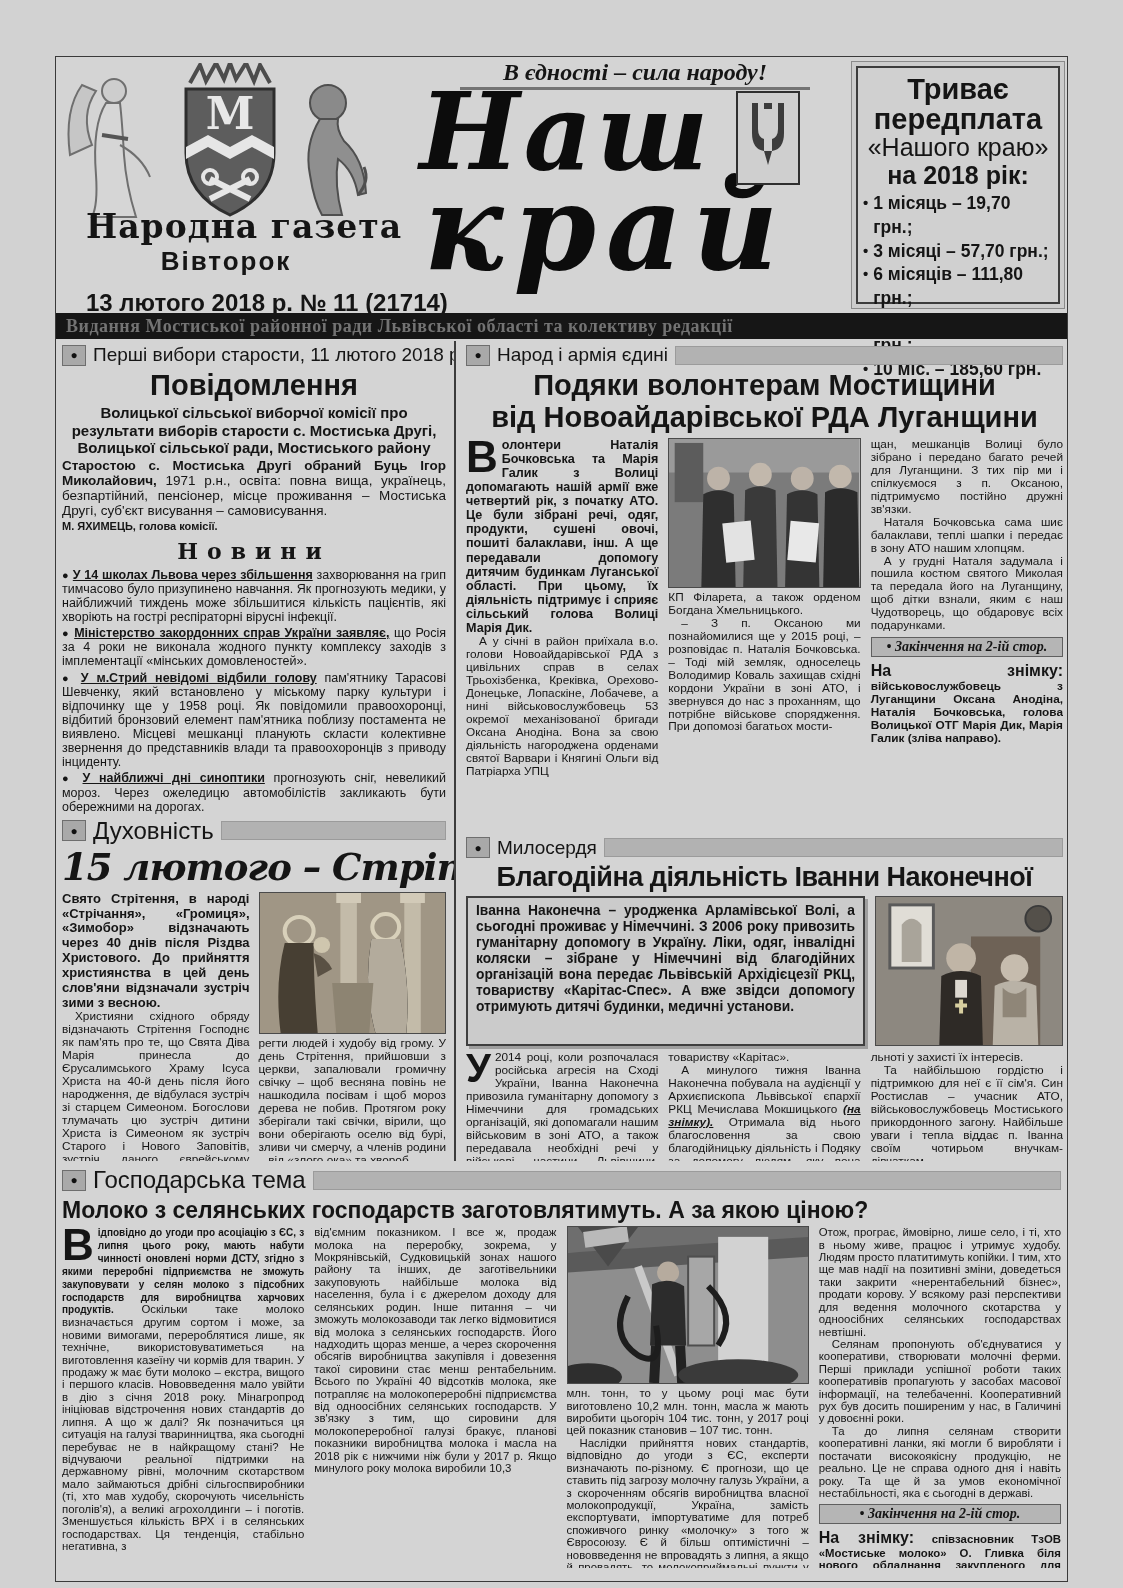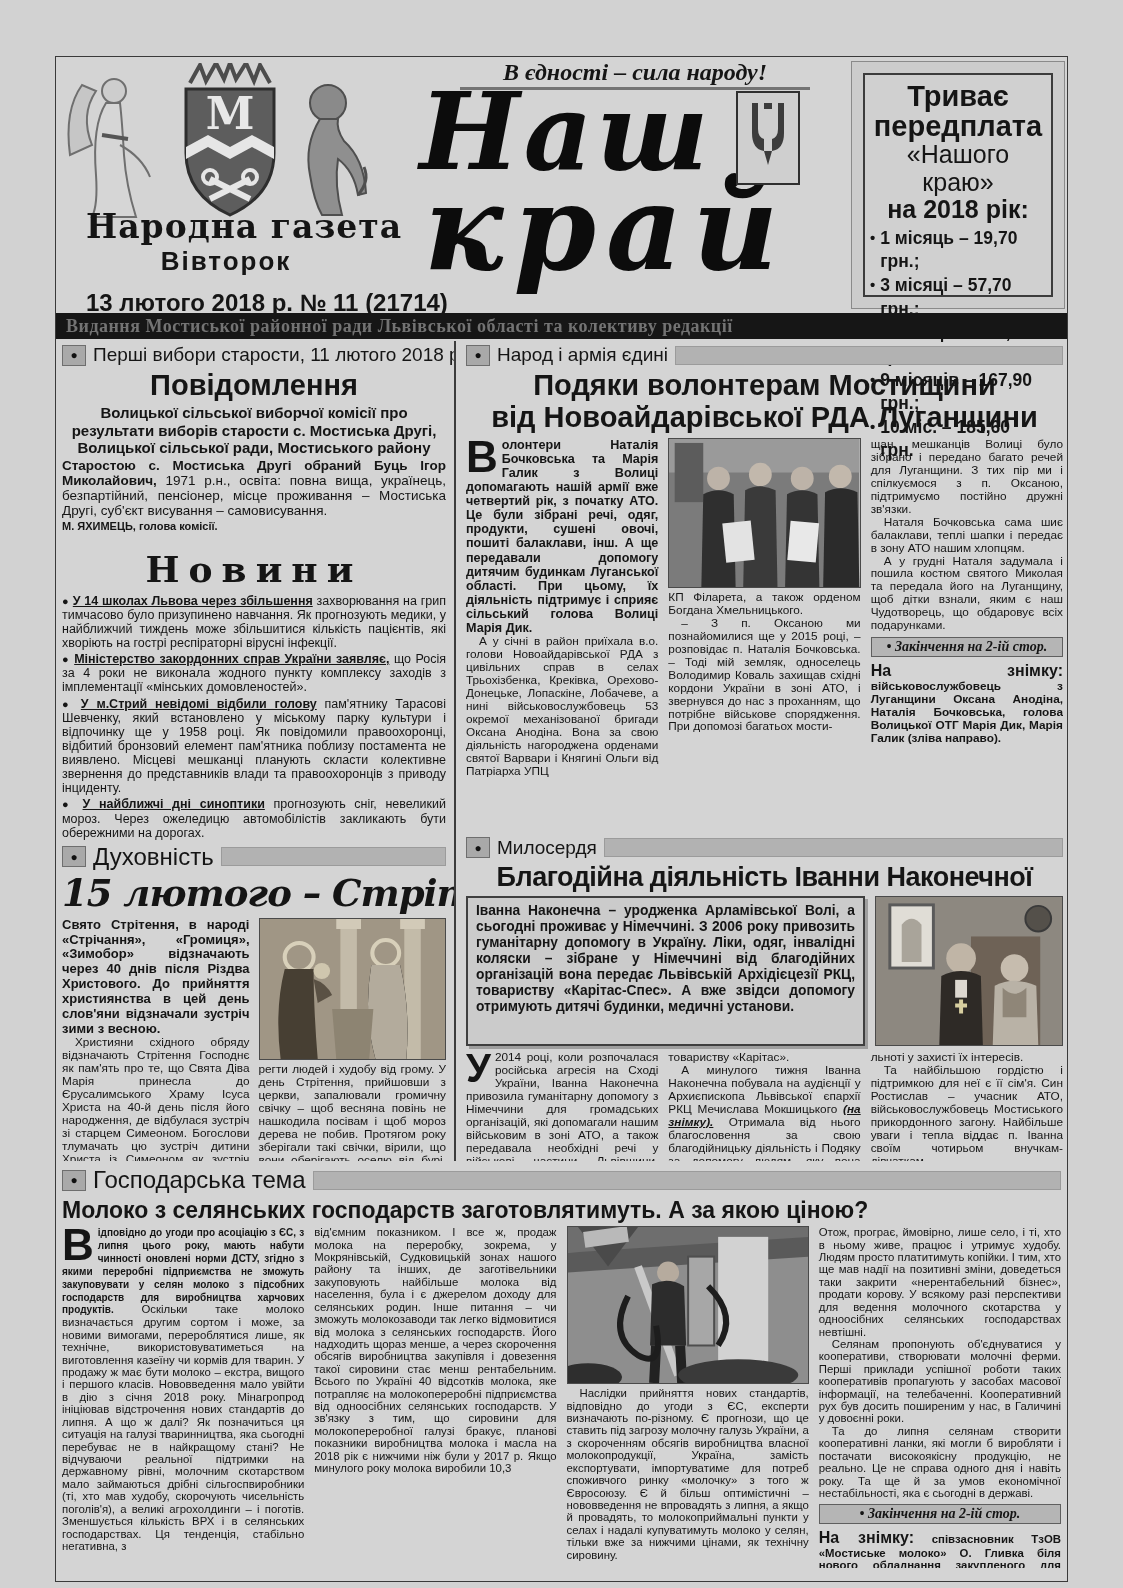--- a/index.html
+++ b/index.html
@@ -37,21 +37,21 @@
   .mast-title { position:absolute; left:290px; top:26px; width:520px; text-align:center;
     font-family:"DejaVu Serif", serif; font-style:italic; font-weight:bold; color:#0c0c0c; }
   .mast-title-l1 { font-size:106px; line-height:0.92; letter-spacing:4px; padding-right:80px; }
   .mast-title-l2 { font-size:118px; line-height:0.9; margin-top:-6px; letter-spacing:10px; }
   .trident-box {
     position:absolute; left:680px; top:34px; width:64px; height:94px;
     border:2px solid #2f2f2f; background:#cfcfcf; display:flex; align-items:center; justify-content:center;
   }
   .subscribe {
     position:absolute; right:2px; top:4px; width:214px; height:248px;
-    border:1px solid #8a8a8a; background:#cccccc; padding:11px;
+    border:1px solid #8a8a8a; background:#cccccc; padding:4px;
   }
   .subscribe-inner { border:2px solid #3c3c3c; height:100%; padding:6px 5px 4px; background:#d0d0d0; }
   .sub-t1 { font-weight:bold; font-size:29px; text-align:center; line-height:1.04; }
   .sub-t2 { font-weight:bold; font-size:29px; text-align:center; line-height:1.04; }
   .sub-t3 { font-size:25px; text-align:center; line-height:1.1; }
   .sub-t4 { font-weight:bold; font-size:25px; text-align:center; line-height:1.1; margin-bottom:3px; }
   .sub-item { font-weight:bold; font-size:17.5px; line-height:1.35; display:flex; gap:5px; align-items:flex-start; }
   .sub-item .dot { font-size:15px; line-height:1.5; }
 
   
@@ -78,21 +78,21 @@
   .col-right { flex:1; padding:0 4px 0 10px; overflow:hidden; }
   .indent { text-indent:13px; }
 
   
   .ann-title { font-size:29px; font-weight:bold; text-align:center; line-height:1.05; margin:2px 0 4px; }
   .ann-lead { font-weight:bold; font-size:15px; text-align:center; line-height:1.14; margin-bottom:2px; }
   .ann-body { font-size:13.5px; line-height:1.13; text-align:justify; }
   .ann-sig { font-weight:bold; font-size:11px; margin-top:1px; }
 
   
-  .news-title { font-family:"DejaVu Serif", serif; font-weight:bold; font-size:36px; letter-spacing:9px; text-align:center; margin:16px 0 4px; }
+  .news-title { font-family:"DejaVu Serif", serif; font-weight:bold; font-size:22px; letter-spacing:9px; text-align:center; margin:6px 0 4px; }
   .news-item { font-size:12.5px; line-height:1.13; text-align:justify; margin-bottom:2px; }
   .ni-lead { font-weight:bold; text-decoration:underline; }
   .ni-dot { font-size:11px; }
 
   
   .spirit-title { font-family:"DejaVu Serif", serif; font-style:italic; font-weight:bold; font-size:37px; line-height:1.0; margin:2px 0 6px; letter-spacing:-1px; white-space:nowrap; }
   .spirit-cols { display:grid; grid-template-columns:1fr 1fr; gap:9px; overflow:hidden; }
   .spirit-lead { font-weight:bold; font-size:13px; line-height:1.14; text-align:justify; }
   .spirit-body { font-size:11.8px; line-height:1.1; text-align:justify; }
   .icon-photo { width:100%; height:142px; border:1px solid #4a4a4a; display:block; margin-bottom:3px; }
@@ -391,20 +391,21 @@
             <rect x="150" y="10" width="50" height="148" fill="#d2d2d2"></rect>
             <rect x="120" y="30" width="26" height="90" fill="#a7a7a7" stroke="#4e4e4e" stroke-width="2"></rect>
             <circle cx="100" cy="46" r="11" fill="#b6ab9e"></circle>
             <path d="M84 58 Q100 50 116 60 L118 120 L82 120 Z" fill="#2c2c2c"></path>
             <path d="M88 120 L86 158 M112 120 L114 158" stroke="#222" stroke-width="10"></path>
             <path d="M60 70 Q40 110 70 130 Q96 144 88 100" stroke="#1d1d1d" stroke-width="6" fill="none"></path>
             <path d="M140 60 Q170 90 150 120" stroke="#1d1d1d" stroke-width="6" fill="none"></path>
             <ellipse cx="170" cy="150" rx="60" ry="16" fill="#3a3a3a"></ellipse>
             <ellipse cx="20" cy="152" rx="34" ry="14" fill="#2e2e2e"></ellipse>
           </svg>
+          <p>млн. тонн, то у цьому році має бути виготовлено 10,2 млн. тонн, масла ж мають виробити цьогоріч 104 тис. тонн, у 2017 році цей показник становив – 107 тис. тонн.</p>
           <p class="indent">Наслідки прийняття нових стандартів, відповідно до угоди з ЄС, експерти визначають по-різному. Є прогнози, що це ставить під загрозу молочну галузь України, а з скороченням обсягів виробництва власної молокопродукції, Україна, замість експортувати, імпортуватиме для потреб споживчого ринку «молочку» з того ж Євросоюзу. Є й більш оптимістичні – нововведення не впровадять з липня, а якщо й провадять, то молокоприймальні пункти у селах і надалі купуватимуть молоко у селян, тільки вже за нижчими цінами, як технічну сировину.</p>
         </div>
         <div>
           <p>Отож, програє, ймовірно, лише село, і ті, хто в ньому живе, працює і утримує худобу. Людям просто платитимуть копійки. І тим, хто ще мав надії на позитивні зміни, доведеться таки закрити «нерентабельний бізнес», продати корову. У всякому разі перспективи для ведення молочного скотарства у одноосібних селянських господарствах невтішні.</p>
           <p class="indent">Селянам пропонують об'єднуватися у кооперативи, створювати молочні ферми. Перші приклади успішної роботи таких кооперативів пропагують у засобах масової інформації, на телебаченні. Кооперативний рух був досить поширеним у нас, в Галичині у довоєнні роки.</p>
           <p class="indent">Та до липня селянам створити кооперативні ланки, які могли б виробляти і постачати високоякісну продукцію, не реально. Це не справа одного дня і навіть року. Та ще й за умов економічної нестабільності, яка є сьогодні в державі.</p>
           <div class="cont">• Закінчення на 2-ій стор.</div>
           <p class="caption"><span class="caption-label">На знімку:</span><span> співзасновник ТзОВ «Мостиське молоко» О. Гливка біля нового обладнання закупленого для ферми.</span></p>
         </div>
       </div>

